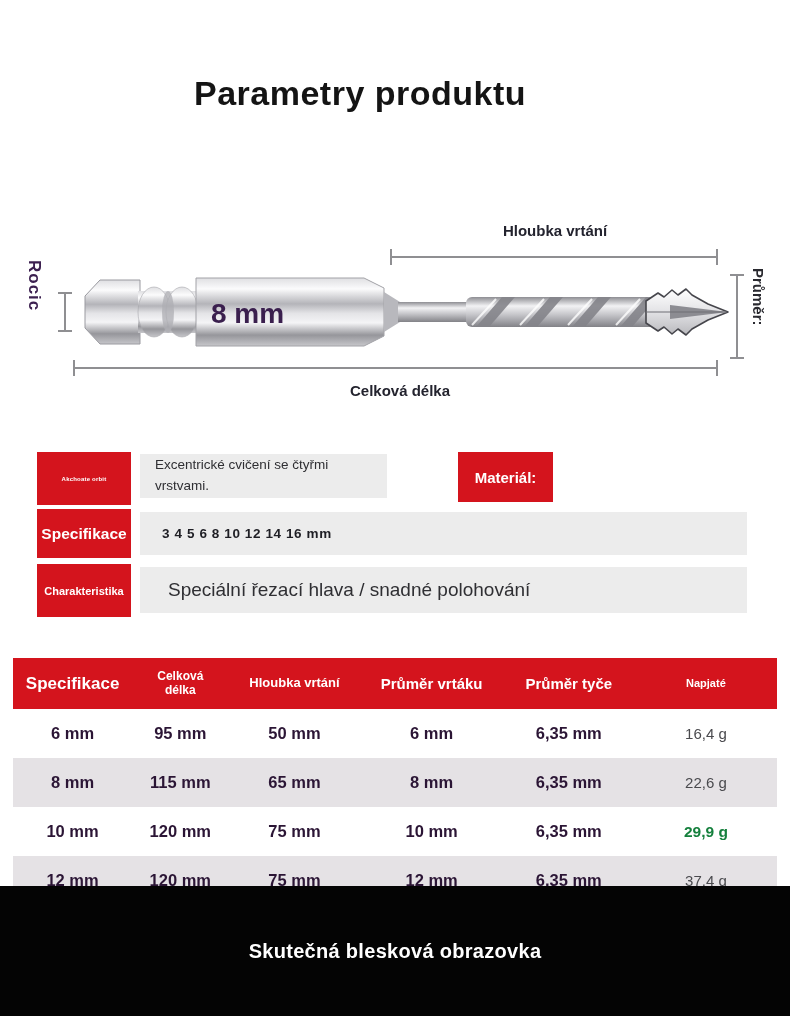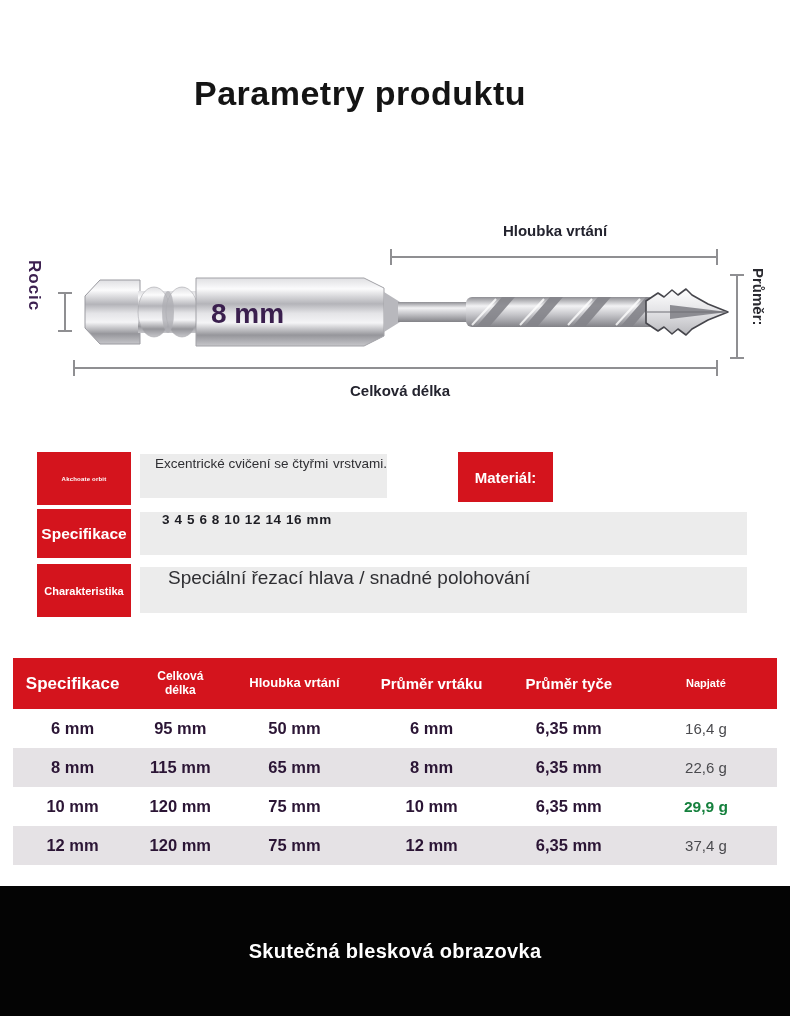--- a/index.html
+++ b/index.html
@@ -27,40 +27,40 @@
   .dim-v .tick.t-t { top:0; } .dim-v .tick.t-b { bottom:0; }
   .dim-depth { left:390px; top:46px; width:328px; }
   .dim-length { left:73px; top:157px; width:645px; }
   .dim-shank { left:64px; top:82px; height:40px; }
   .dim-diam { left:736px; top:64px; height:85px; }
 
   .drill { position:absolute; left:78px; top:56px; }
 
   
   .chip { position:absolute; background:#d4141d; color:#fff; display:flex; align-items:center; justify-content:center; text-align:center; font-weight:700; }
-  .panel { position:absolute; background:#ececec; color:#2f2f33; display:flex; flex-direction:row; justify-content:space-between; }
+  .panel { position:absolute; background:#ececec; color:#2f2f33; display:flex; flex-direction:column; justify-content:center; }
   .chip-tiny-txt { font-size:6px; letter-spacing:.2px; }
   .chip-material { font-size:15px; }
   .chip-spec { font-size:15.5px; }
   .chip-char { font-size:11px; }
   .panel-exc { padding-left:15px; font-size:13.5px; line-height:1.55; }
   .panel-material { padding-left:12px; font-size:21px; color:#333; }
   .panel-sizes { padding-left:22px; font-size:13.5px; font-weight:700; color:#1e1e24; letter-spacing:.6px; }
   .panel-char { padding-left:28px; font-size:19px; color:#2f2f33; }
 
   
   .spec-table { position:absolute; left:13px; top:658px; width:764px; }
   .t-head { display:grid; grid-template-columns:15.6% 12.6% 17.3% 18.6% 17.3% 18.6%;
             background:#d4141d; color:#fff; height:51px; align-items:center; }
   .t-head .th { text-align:center; font-weight:700; line-height:1.15; }
   .th.c0 { font-size:17px; } .th.c1 { font-size:12px; padding:0 10px; }
   .th.c2 { font-size:13px; } .th.c3 { font-size:15px; }
   .th.c4 { font-size:15px; } .th.c5 { font-size:11px; }
   .t-row { display:grid; grid-template-columns:15.6% 12.6% 17.3% 18.6% 17.3% 18.6%;
-           height:39px; align-items:center; }
+           height:49px; align-items:center; }
   .t-row.alt { background:#e5e2e5; }
   .t-row .td { text-align:center; font-size:16.5px; font-weight:700; color:#2b1535; }
   .t-row .td.wt { font-size:15px; font-weight:400; color:#4a4a4e; }
   .t-row .td.wt.heavy { font-weight:700; color:#15803d; font-size:15.5px;text-align:center; }
 
   
   .footer { position:absolute; left:0; top:886px; width:790px; height:130px; background:#040404;
             display:flex; align-items:center; justify-content:center; }
   .footer-caption { color:#ffffff; font-size:20px; font-weight:700; letter-spacing:.3px; }
 </style>

